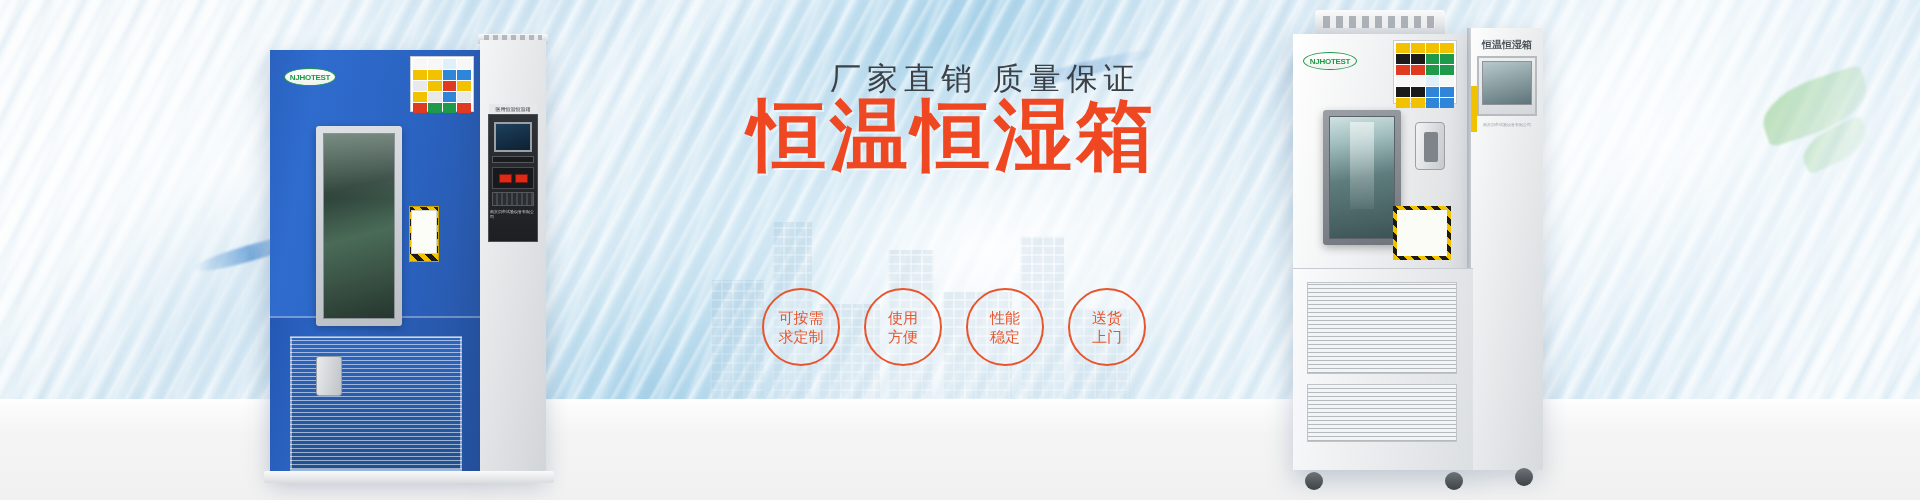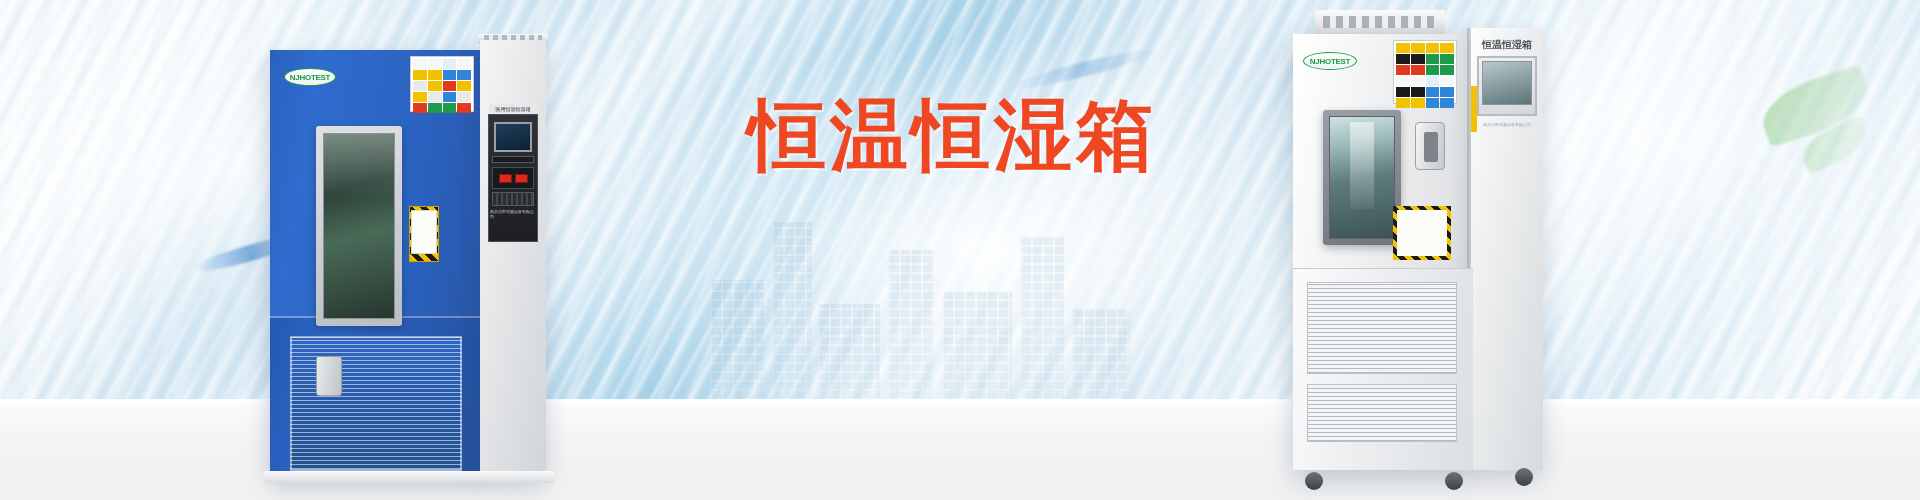--- a/index.html
+++ b/index.html
@@ -557,22 +557,39 @@
     <div class="mr-cp-lcd"></div>
     <div class="mr-cp-sub">南京贝帝试验设备有限公司</div>
 
     <div class="mr-caster" style="left:30px; top:462px;"></div>
     <div class="mr-caster" style="left:170px; top:462px;"></div>
     <div class="mr-caster" style="left:240px; top:458px;"></div>
   </div>
 
   <div class="copy">
 
+    <div class="tagline">厂家直销  质量保证</div>
 
     <div class="headline">恒温恒湿箱</div>
 
 
     <div class="badges">
+      <div class="badge">
+        <span>可按需</span>
+        <span>求定制</span>
+      </div>
+      <div class="badge">
+        <span>使用</span>
+        <span>方便</span>
+      </div>
+      <div class="badge">
+        <span>性能</span>
+        <span>稳定</span>
+      </div>
+      <div class="badge">
+        <span>送货</span>
+        <span>上门</span>
+      </div>
     </div>
 
 
   </div>
 </div>
 
 </body></html>

